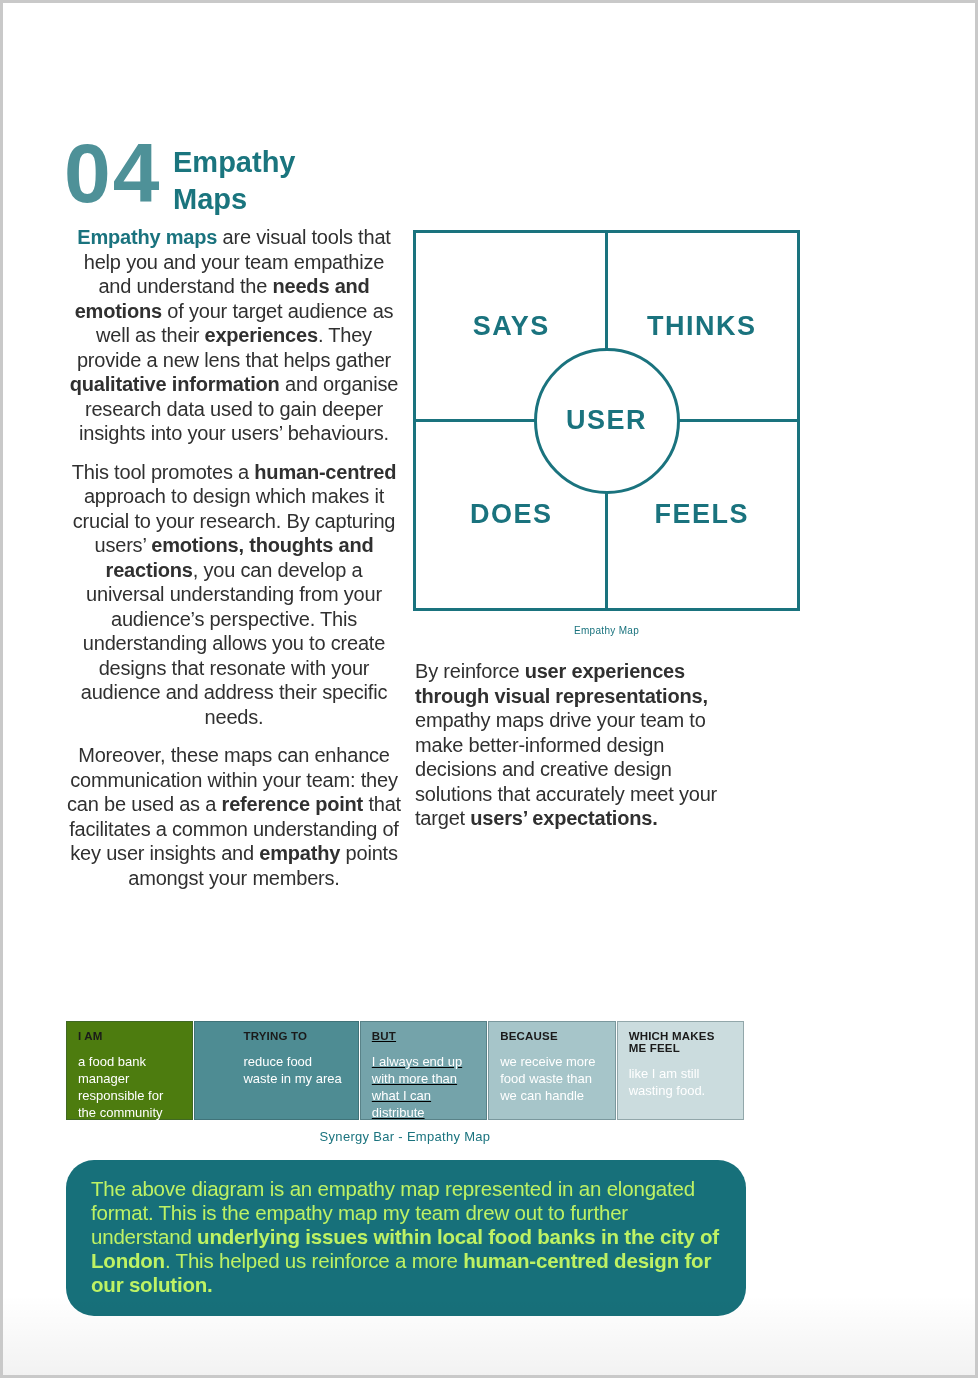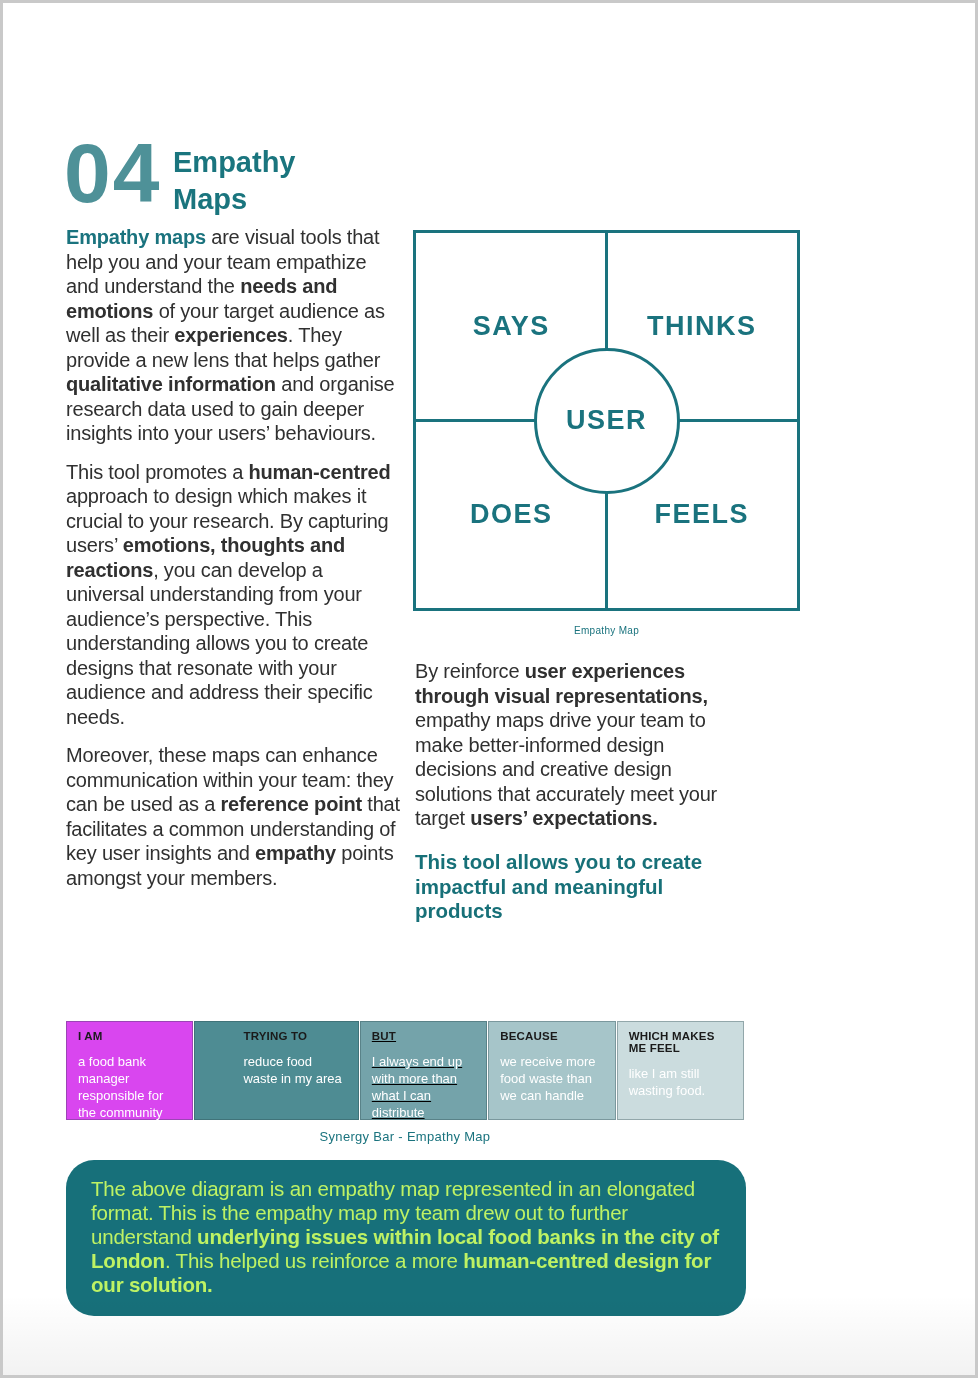--- a/index.html
+++ b/index.html
@@ -29,20 +29,21 @@
   .section-title{
     position:absolute; left:170px; top:141px;
     font-size:29px; font-weight:700; color:#1a757e;
     line-height:37px; width:160px;
   }
 
   .left-col{
     position:absolute; left:63px; top:222px; width:336px;
     font-size:20px; line-height:24.5px; color:#303030;
     letter-spacing:-0.2px;
+    text-align:center;
   }
   .left-col p{ margin:0 0 14px 0; }
 
   .diagram{
     position:absolute; left:410px; top:227px;
     width:387px; height:381px;
     border:3px solid #1a737e; box-sizing:border-box;
     background:#ffffff;
   }
   .diagram .vline{ position:absolute; left:calc(50% - 1.5px); top:0; bottom:0; width:3px; background:#1a737e; }
@@ -132,24 +133,23 @@
     <div class="quad q-thinks">THINKS</div>
     <div class="quad q-does">DOES</div>
     <div class="quad q-feels">FEELS</div>
     <div class="user-circle">USER</div>
   </div>
   <div class="diagram-caption">Empathy Map</div>
 
   <div class="right-col">
     <p style="margin:0"><span>By reinforce </span><span class="b">user experiences through visual representations,</span><span> empathy maps drive your team to make better-informed design decisions and creative design solutions that accurately meet your target </span><span class="b">users’ expectations.</span></p>
   </div>
-  <div class="callout">This tool allows you to create impactful and meaningful products</div>
 
   <div class="synergy-bar">
-    <div class="synergy-cell" style="background-color: #d946ef;">
+    <div class="synergy-cell" style="background-color: #4d7c0f;">
       <div class="cell-header">I AM</div>
       <div class="cell-body">a food bank manager responsible for the community fridge in my area</div>
     </div>
     <div class="synergy-cell" style="background-color: rgb(78, 140, 147); padding-left: 48px;">
       <div class="cell-header">TRYING TO</div>
       <div class="cell-body">reduce food waste in my area</div>
     </div>
     <div class="synergy-cell" style="background-color: rgb(116, 163, 170); text-decoration: underline;">
       <div class="cell-header">BUT</div>
       <div class="cell-body">I always end up with more than what I can distribute</div>

